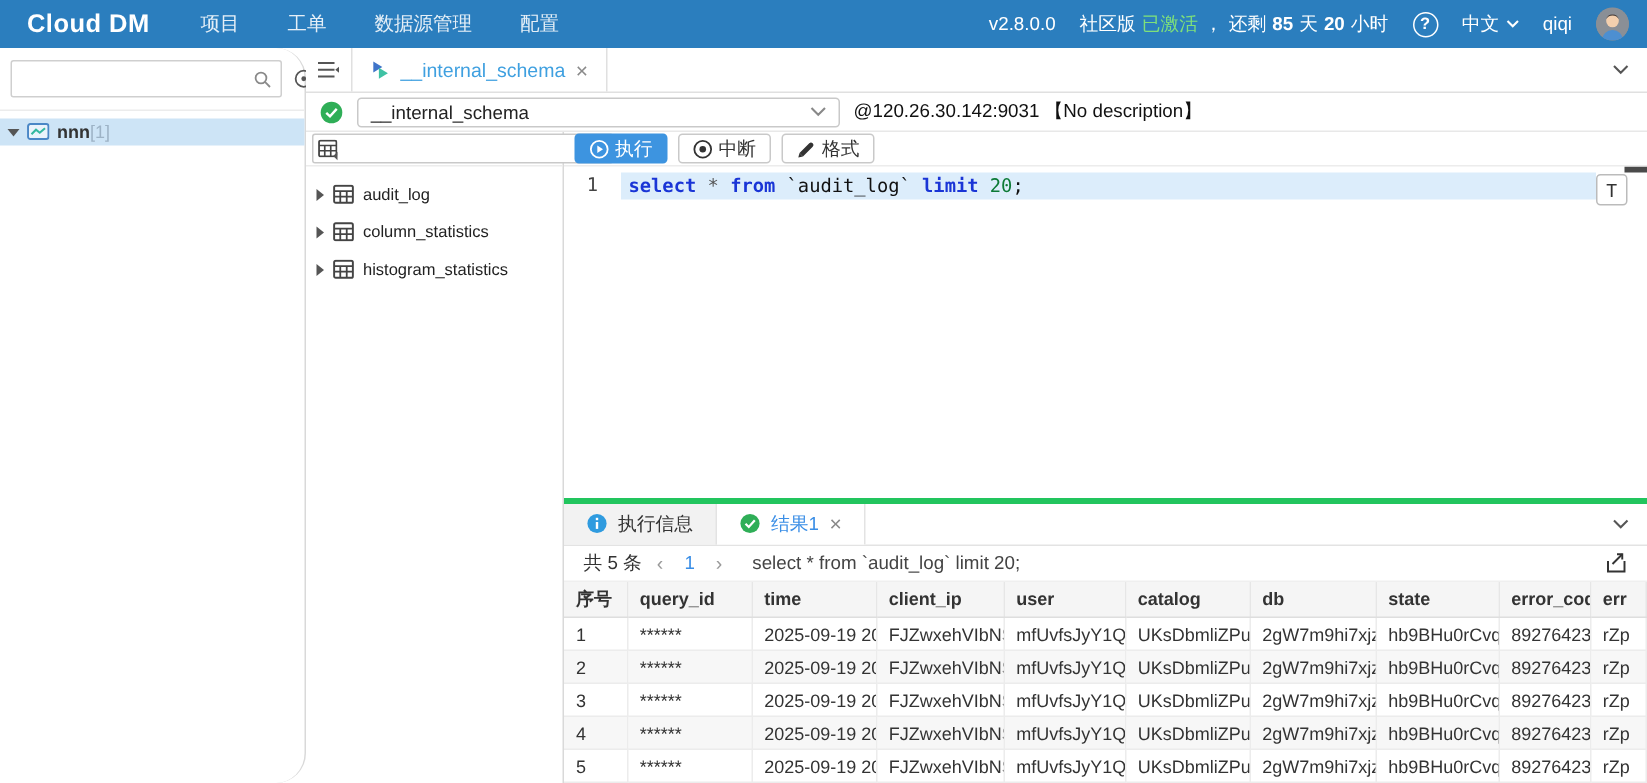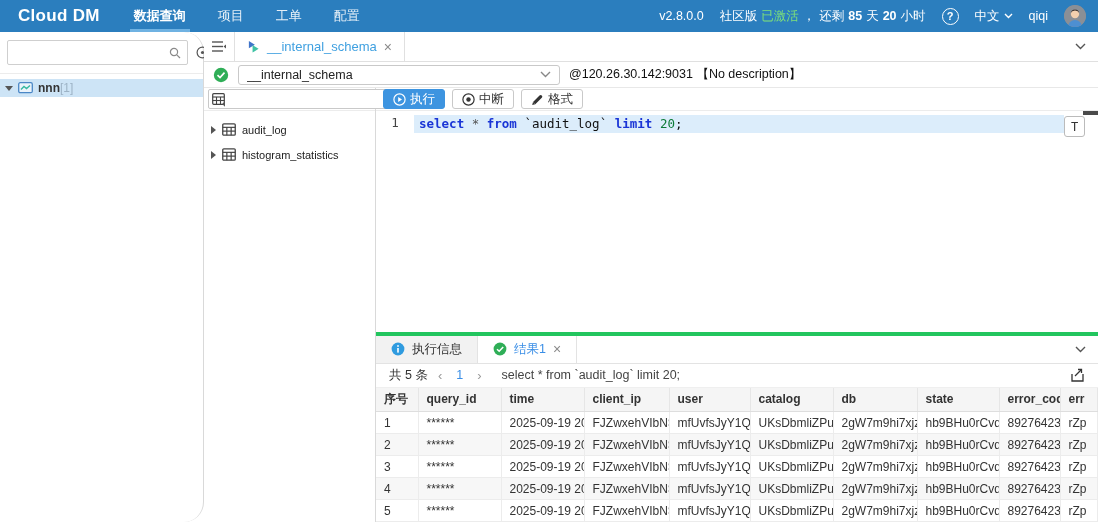--- a/index.html
+++ b/index.html
@@ -103,23 +103,23 @@
   svg{display:block;flex:0 0 auto;}
 </style>
 </head>
 <body>
 
 <div class="app">
 
   <div class="navbar">
     <div class="logo">Cloud DM</div>
     <div class="nav-menu">
-        <div class="nav-item active">数据查询</div>
         <div class="nav-item">项目</div>
         <div class="nav-item">工单</div>
+        <div class="nav-item">数据源管理</div>
         <div class="nav-item">配置</div>
       </div>
     <div class="nav-right">
       <span>v2.8.0.0</span>
       <span class="edition-group">
         <span>社区版</span>
         <span class="activation">已激活</span>
         <span>，</span>
         <span>还剩</span>
         <span class="rem-num">85</span>
@@ -260,20 +260,31 @@
   </div>
               <div class="table-item">
     <span class="caret-right"></span>
     <svg width="14" height="13" viewBox="0 0 13 12">
                   <rect x="0.7" y="0.7" width="11.6" height="10.6" rx="1" fill="none" stroke="#444" stroke-width="1.2"></rect>
                   <line x1="0.7" y1="4" x2="12.3" y2="4" stroke="#444" stroke-width="1.1"></line>
                   <line x1="0.7" y1="7.5" x2="12.3" y2="7.5" stroke="#444" stroke-width="1.1"></line>
                   <line x1="4.5" y1="4" x2="4.5" y2="11.3" stroke="#444" stroke-width="1.1"></line>
                   <line x1="8.5" y1="4" x2="8.5" y2="11.3" stroke="#444" stroke-width="1.1"></line>
                 </svg>
+    <span class="tbl-label">column_statistics</span>
+  </div>
+              <div class="table-item">
+    <span class="caret-right"></span>
+    <svg width="14" height="13" viewBox="0 0 13 12">
+                  <rect x="0.7" y="0.7" width="11.6" height="10.6" rx="1" fill="none" stroke="#444" stroke-width="1.2"></rect>
+                  <line x1="0.7" y1="4" x2="12.3" y2="4" stroke="#444" stroke-width="1.1"></line>
+                  <line x1="0.7" y1="7.5" x2="12.3" y2="7.5" stroke="#444" stroke-width="1.1"></line>
+                  <line x1="4.5" y1="4" x2="4.5" y2="11.3" stroke="#444" stroke-width="1.1"></line>
+                  <line x1="8.5" y1="4" x2="8.5" y2="11.3" stroke="#444" stroke-width="1.1"></line>
+                </svg>
     <span class="tbl-label">histogram_statistics</span>
   </div>
             </div>
         </div>
 
         <div class="editor-col">
           <div class="run-toolbar">
             <button class="btn btn-run">
               <svg width="13" height="13" viewBox="0 0 13 13">
                   <circle cx="6.5" cy="6.5" r="5.6" fill="none" stroke="#fff" stroke-width="1.2"></circle>

